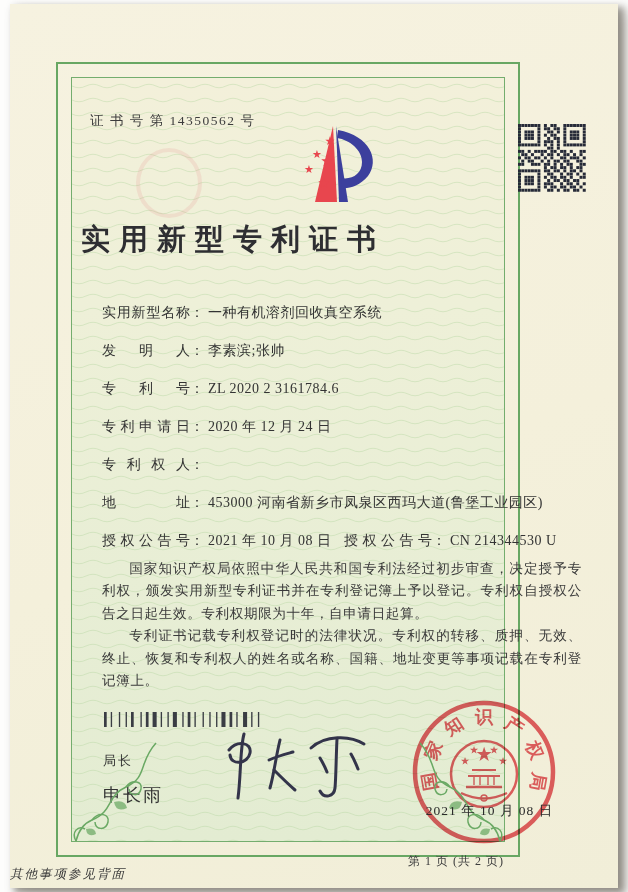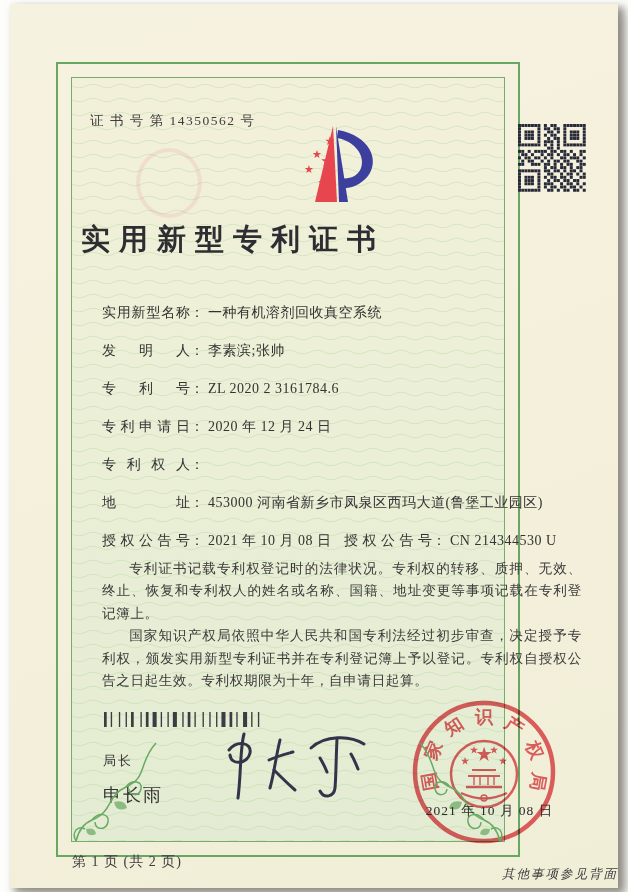--- a/index.html
+++ b/index.html
@@ -54,23 +54,23 @@
   .signer-name{position:absolute;left:31px;top:705px;font-size:18px;color:#333;letter-spacing:2px;}
   .signature{position:absolute;left:140px;top:648px;}
   .signature path{fill:none;stroke:#33344a;stroke-width:3;stroke-linecap:round;stroke-linejoin:round;}
   .seal{position:absolute;left:332px;top:614px;mix-blend-mode:multiply;opacity:.93;}
   .seal .red{stroke:#e4565e;fill:none;}
   .seal text{fill:#e4565e;font-weight:bold;}
   .issue-date{
     position:absolute;left:330px;top:724px;width:175px;text-align:center;
     font-size:13.5px;color:#2b2b2b;letter-spacing:1px;z-index:3;
   }
-  .page-info{position:absolute;left:0;top:775px;width:100%;text-align:left;
-    font-size:14px;color:#3c3c3c;letter-spacing:1px;}
-  .back-note{position:absolute;left:0;top:862px;width:100%;text-align:right;
+  .page-info{position:absolute;left:0;top:775px;width:100%;text-align:right;
+    font-size:12px;color:#3c3c3c;letter-spacing:1px;}
+  .back-note{position:absolute;left:0;top:862px;width:100%;text-align:left;
     font-size:12.5px;color:#3c3c3c;letter-spacing:2px;font-style:italic;}
   .corner{position:absolute;z-index:2;}
   .corner path{fill:none;stroke:#6aa964;stroke-width:1.5;}
   .corner .leaf{fill:#7cb374;stroke:none;opacity:.85;}
   .corner.left{left:-4px;bottom:-4px;}
   .corner.right{right:-4px;bottom:-4px;transform:scaleX(-1);}
 </style>
 </head>
 <body>
 
@@ -446,22 +446,22 @@
             </span>
             <span class="pair">
               <span class="flabel">授权公告号</span>
                 <span class="colon">：</span>
               <span class="fvalue">CN 214344530 U</span>
             </span>
           </div>
         </div>
 
         <div class="paras">
+          <p>国家知识产权局依照中华人民共和国专利法经过初步审查，决定授予专利权，颁发实用新型专利证书并在专利登记簿上予以登记。专利权自授权公告之日起生效。专利权期限为十年，自申请日起算。</p>
           <p>专利证书记载专利权登记时的法律状况。专利权的转移、质押、无效、终止、恢复和专利权人的姓名或名称、国籍、地址变更等事项记载在专利登记簿上。</p>
-          <p>国家知识产权局依照中华人民共和国专利法经过初步审查，决定授予专利权，颁发实用新型专利证书并在专利登记簿上予以登记。专利权自授权公告之日起生效。专利权期限为十年，自申请日起算。</p>
         </div>
 
         <svg class="barcode" id="barcode" width="158" height="15" viewBox="0 0 158 15">
             <rect x="0" y="0" width="2.7" height="15"></rect>
             <rect x="6.750000000000001" y="0" width="1.35" height="15"></rect>
             <rect x="14.850000000000001" y="0" width="1.35" height="15"></rect>
             <rect x="21.6" y="0" width="1.35" height="15"></rect>
             <rect x="27" y="0" width="2.7" height="15"></rect>
             <rect x="36.45" y="0" width="1.35" height="15"></rect>
             <rect x="41.85000000000001" y="0" width="2.7" height="15"></rect>

